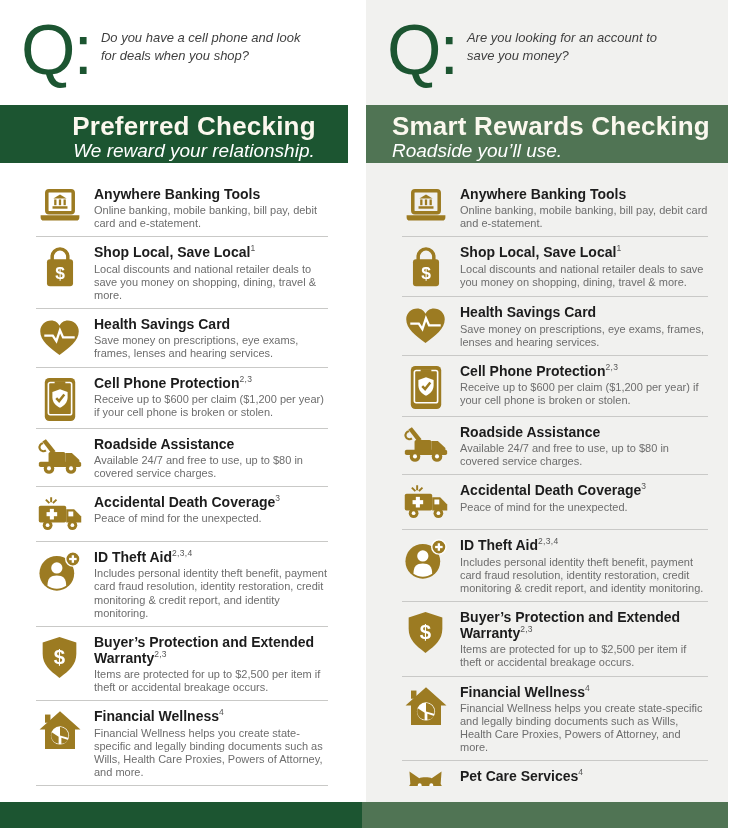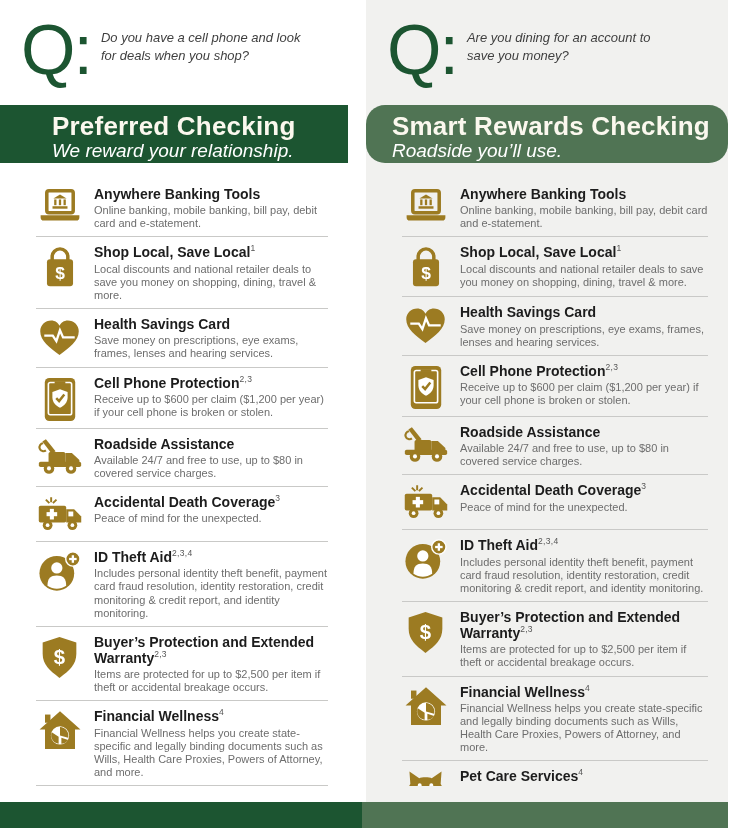--- a/index.html
+++ b/index.html
@@ -9,22 +9,22 @@
   .col--preferred{width:348px;background:#fff;}
   .col--smart{width:362px;margin-left:18px;background:var(--right-column-bg,#f1f1ef);}
 
   
   .question{height:105px;box-sizing:border-box;display:flex;align-items:flex-start;padding:20px 0 0 21px;}
   .qmark{font-size:70px;line-height:.86;font-weight:400;color:var(--dark-green,#1c5531);letter-spacing:-2px;}
   .qtext{margin:9px 0 0 10px;font-style:italic;font-size:13px;line-height:1.38;color:var(--question-text,#3f3f3f);white-space:pre-line;}
 
   
   .col-header{height:58px;box-sizing:border-box;padding-top:7px;}
-  .col--preferred .col-header{background:var(--dark-green,#1c5531);padding-left:52px;}
-  .col--smart .col-header{background:var(--sage-green,#507454);padding-left:26px;border-radius:19px;}
+  .col--preferred .col-header{background:var(--dark-green,#1c5531);padding-left:40px;text-align:center;}
+  .col--smart .col-header{background:var(--sage-green,#507454);padding-left:26px;}
   .col-title{margin:0;font-size:26px;font-weight:bold;line-height:1.08;color:var(--header-text,#fbf8ee);letter-spacing:.2px;}
   .col-subtitle{margin:0;font-size:19px;font-style:italic;color:#ffffff;}
 
   
   .features{list-style:none;margin:16px;flex:1;padding:0 4px 0 20px;overflow:hidden;}
   .feature{display:flex;align-items:flex-start;padding:7px 0 6px;border-bottom:1px solid var(--divider,#c9c9c7);}
   .feature:last-child{border-bottom:none;}
   .icon{flex:0 0 47px;width:47px;display:flex;justify-content:center;align-items:center;color:var(--gold,#9c7b22);margin-top:2px;}
   .icon svg{display:block;max-height:46px;}
   .ftext{flex:1;padding-left:11px;}
@@ -205,21 +205,21 @@
     
     
   </li>
 </ul>
     <div class="footer-bar"></div>
   </section>
 
   <section class="column col--smart">
     <div class="question">
       <span class="qmark">Q:</span>
-      <p class="qtext">Are you dining for an account to
+      <p class="qtext">Are you looking for an account to
 save you money?</p>
     </div>
     <header class="col-header">
       <h1 class="col-title">Smart Rewards Checking</h1>
       <p class="col-subtitle">Roadside you’ll use.</p>
     </header>
     <ul class="features">
   <li class="feature">
     <span class="icon">
             <svg viewBox="0 0 48 42" width="44" height="37">

